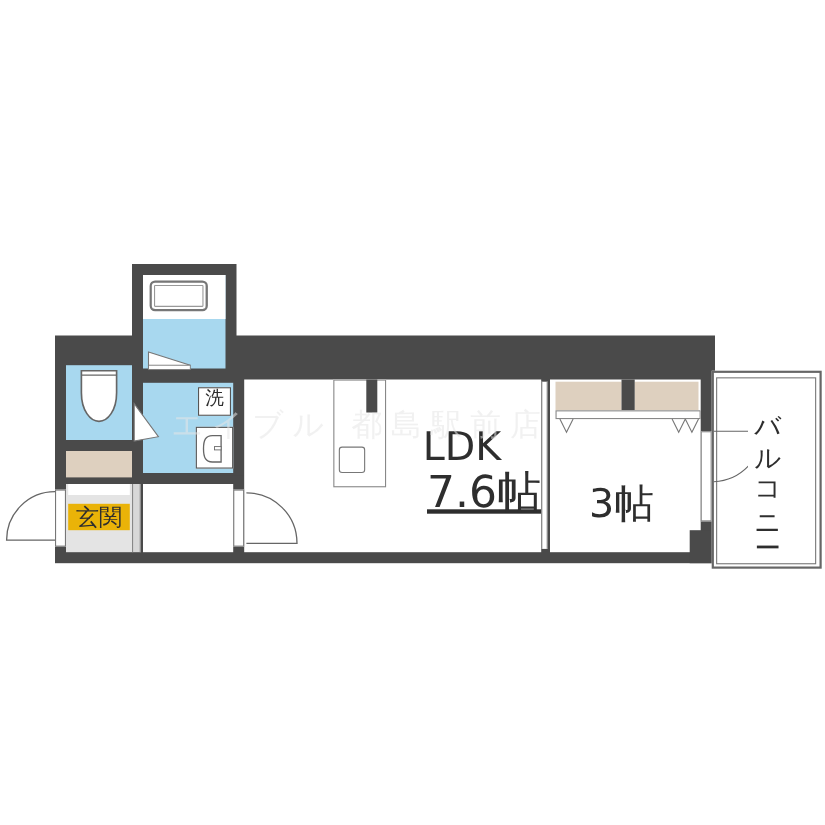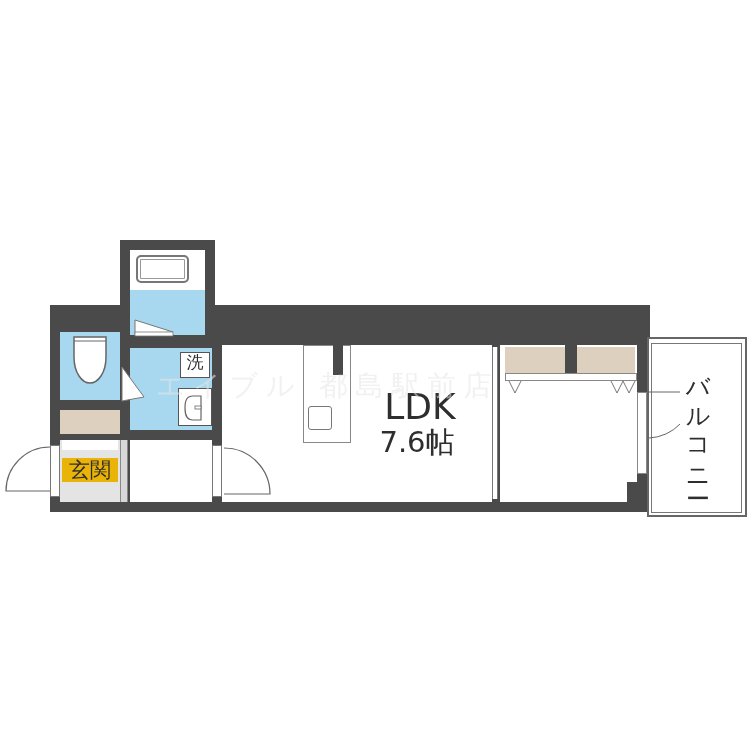--- a/index.html
+++ b/index.html
@@ -69,32 +69,33 @@
   <div class="abs white" style="left:222px;top:345px;width:270px;height:157px;"></div>
   <div class="abs white" style="left:212px;top:445px;width:10px;height:52px;border:1px solid #777;"></div>
   <svg style="left:222px;top:446px;" width="50" height="52">
     <path d="M2 2 A46 46 0 0 1 48 48 L2 48" fill="none" stroke="#666" stroke-width="1.2"></path>
   </svg>
 
   <div class="abs" style="left:303px;top:345px;width:48px;height:98px;border:1px solid #888;background:#fff;"></div>
   <div class="abs wall" style="left:333px;top:345px;width:10px;height:30px;"></div>
   <div class="abs" style="left:308px;top:406px;width:24px;height:24px;border:1.2px solid #777;border-radius:3px;"></div>
   <div class="label" style="left:370px;top:388px;width:100px;font-size:36px;text-align:center;">LDK</div>
-  <div class="label" style="left:361px;top:427px;width:112px;font-size:29px;">7.6帖</div>
+  <div class="label" style="left:384px;top:427px;width:112px;font-size:40px;text-decoration:underline;">7.6帖</div>
 
   <div class="abs" style="left:492px;top:347px;width:6px;height:152px;border-left:1px solid #777;border-right:1px solid #777;background:#fff;"></div>
 
   <div class="abs white" style="left:500px;top:345px;width:137px;height:157px;"></div>
   <div class="abs tan" style="left:505px;top:347px;width:60px;height:26px;"></div>
   <div class="abs tan" style="left:577px;top:347px;width:58px;height:26px;"></div>
   <div class="abs wall" style="left:565px;top:345px;width:12px;height:28px;"></div>
   <div class="abs" style="left:505px;top:373px;width:132px;height:8px;border:1px solid #888;background:#fff;"></div>
   <svg style="left:505px;top:381px;" width="132" height="16">
     <path d="M4 0 L10 12 L16 0 M106 0 L112 12 L118 0 M118 0 L124 12 L130 0" fill="none" stroke="#777" stroke-width="1"></path>
   </svg>
+  <div class="label" style="left:515px;top:440px;width:100px;font-size:36px;">3帖</div>
   <div class="abs wall" style="left:627px;top:482px;width:23px;height:30px;"></div>
   <div class="abs white" style="left:637px;top:392px;width:10px;height:82px;border:1px solid #888;"></div>
 
   <div class="abs" style="left:647px;top:337px;width:100px;height:180px;border:2px solid #666;background:#fff;"></div>
   <div class="abs" style="left:651px;top:343px;width:91px;height:170px;border:1.5px solid #777;"></div>
   <svg style="left:647px;top:390px;" width="50" height="56">
     <path d="M2 2 L46 2 A46 46 0 0 1 2 48" fill="none" stroke="#666" stroke-width="1"></path>
   </svg>
   <div class="label" style="left:680px;top:360px;width:30px;font-size:24px;writing-mode:vertical-rl;letter-spacing:4px;background:#fff;">バルコニー</div>
 

